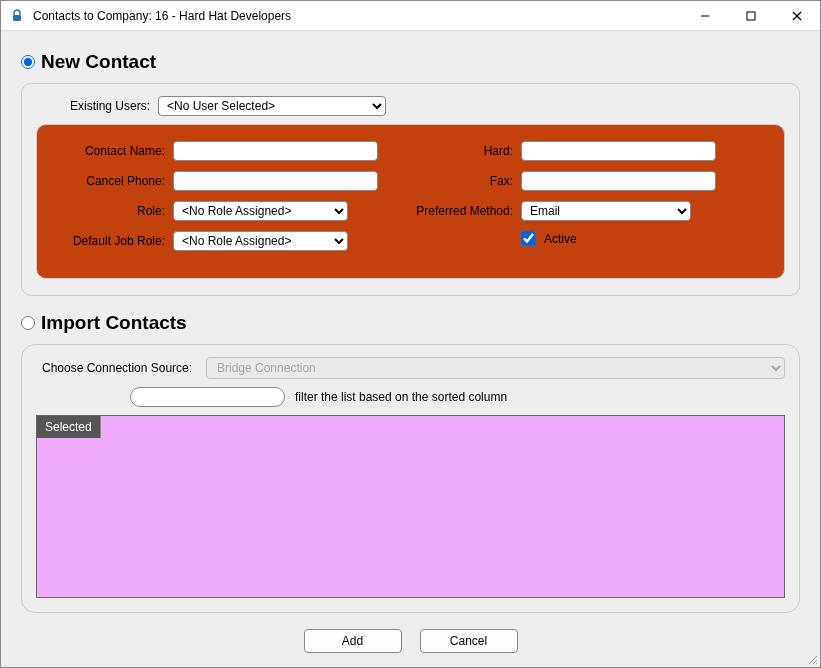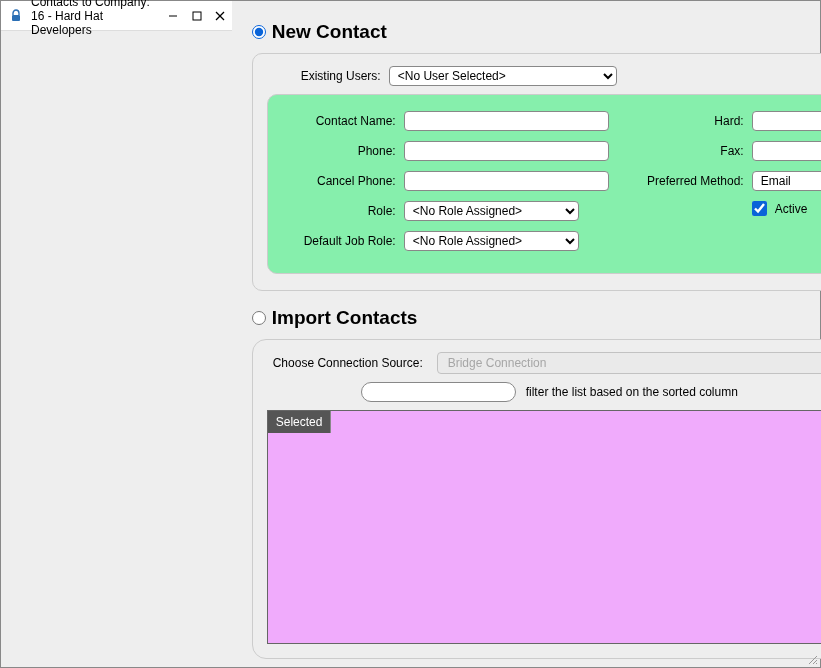--- a/index.html
+++ b/index.html
@@ -9,21 +9,21 @@
     font-size: 12px;
     background: #fff;
     color: #000;
   }
   .window {
     width: 821px;
     height: 668px;
     border: 1px solid #888;
     background: #eeeeee;
     display: flex;
-    flex-direction: row;
+    flex-direction: column;
     position: relative;
   }
   .titlebar {
     height: 30px;
     background: #fff;
     display: flex;
     align-items: center;
     padding-left: 8px;
     border-bottom: 1px solid #ddd;
   }
@@ -67,21 +67,21 @@
   input[type=text].field, select.field {
     height:20px; border:1px solid #888; border-radius:4px;
     background:#fff; font-size:12px; padding:1px 6px;
   }
   select.field { padding:0 4px; }
   .inner-group {
     border:1px solid #ccc;
     border-radius:10px;
     padding:16px 14px 22px 14px;
     margin-top:4px;
-    background:#86efac;
+    background:#c2410c;
     display:flex;
   }
   .col { display:flex; flex-direction:column; }
   .col .form-row { margin-bottom:10px; }
   .lbl-left { width:122px; text-align:right; padding-right:8px; }
   .lbl-right { width:110px; text-align:right; padding-right:8px; }
   .fld-wide { width:205px; }
   .fld-sel { width:175px; }
   .fld-email { width:195px; }
   .fld-pref { width:170px; }
@@ -174,24 +174,20 @@
       </div>
 
       <div class="inner-group">
 
         <div class="col" style="width:360px;">
           <div class="form-row">
             <span class="lbl-left">Contact Name:</span>
             <input type="text" class="field fld-wide" value="" style="">
           </div>
           <div class="form-row">
-            <span class="lbl-left">Phone:</span>
-            <input type="text" class="field fld-wide" value="" style="">
-          </div>
-          <div class="form-row">
             <span class="lbl-left">Cancel Phone:</span>
             <input type="text" class="field fld-wide" value="" style="">
           </div>
           <div class="form-row">
             <span class="lbl-left">Role:</span>
             <select class="field fld-sel">
               <option>&lt;No Role Assigned&gt;</option>
             </select>
           </div>
           <div class="form-row" style="margin-bottom:0;">

